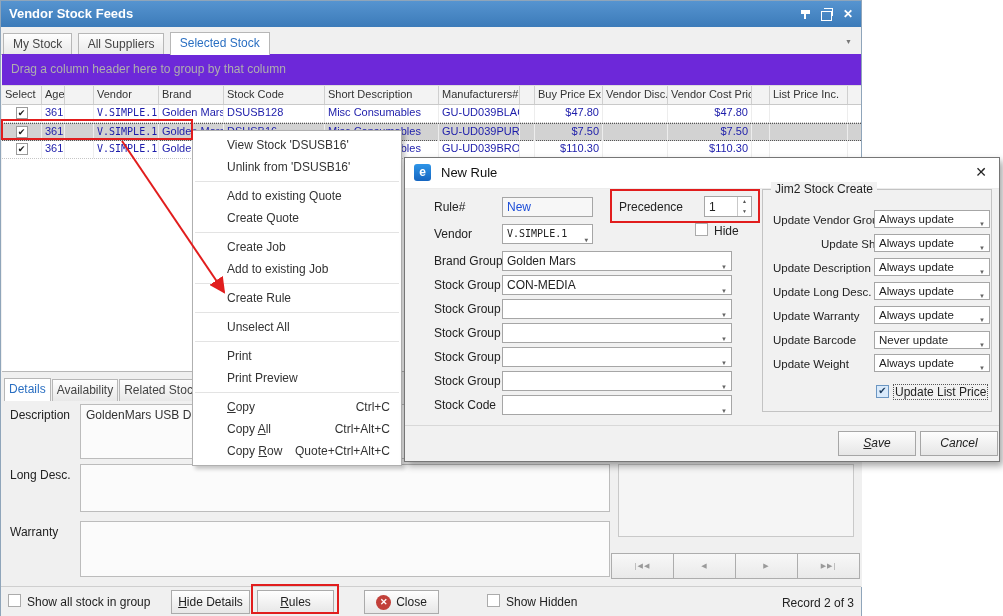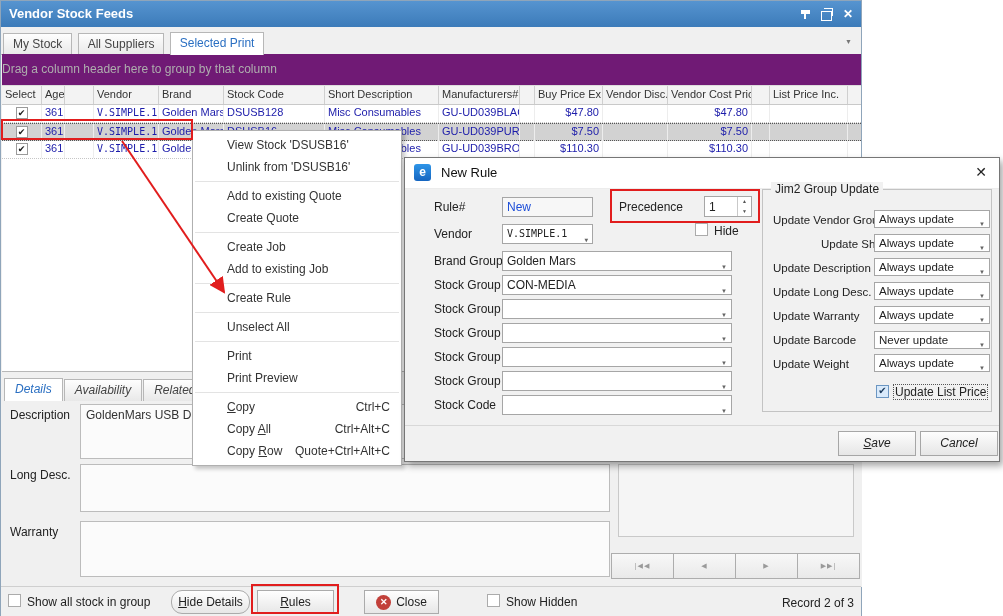--- a/index.html
+++ b/index.html
@@ -25,21 +25,21 @@
   .tabbar{position:absolute;left:0;top:26px;right:0;height:27px;background:#f0f0f0;
           border-bottom:1px solid #b7b7b7;white-space:nowrap;}
   .tab{position:relative;display:inline-block;margin:5px 0 0 2px;height:21px;line-height:21px;
        padding:0 9px;border:1px solid #b7b7b7;border-bottom:none;vertical-align:bottom;
        background:linear-gradient(#fefefe,#e8e8e8);color:#444;}
   .tab.sel{background:#fff;color:#2a6fc2;height:22px;z-index:2;}
   .tab-overflow{position:absolute;right:9px;top:11px;font-size:7px;color:#777;}
 
   
   .gridwrap{position:absolute;left:1px;top:53px;width:859px;height:317px;background:#fff;}
-  .grouphint{height:31px;background:#701a75;color:#aeaeae;line-height:31px;padding-left:0;
+  .grouphint{height:31px;background:#6d28d9;color:#aeaeae;line-height:31px;padding-left:9px;
              border-bottom:1px solid #dcdcdc;}
   .ghead{height:18px;background:#f3f3f3;border-bottom:1px solid #c9c9c9;white-space:nowrap;font-size:11px;}
   .gh{display:inline-block;box-sizing:border-box;height:18px;line-height:17px;padding:0 3px;
       border-right:1px solid #cfcfcf;overflow:hidden;color:#333;vertical-align:top;}
   .grow{height:18px;box-sizing:border-box;white-space:nowrap;border-bottom:1px dotted #c6c6c6;font-size:11px;}
   .grow.sel{background:#d2d2d2;border-top:1px dotted #555;border-bottom:1px dotted #555;}
   .gc{display:inline-block;box-sizing:border-box;height:17px;line-height:15px;padding:0 3px;
       border-right:1px solid #ededed;overflow:hidden;color:#1c1caa;vertical-align:top;}
   .w0{width:40px}.w1{width:23px}.w2{width:29px}.w3{width:65px}.w4{width:65px}.w5{width:101px}
   .w6{width:114px}.w7{width:81px}.w8{width:15px}.w9{width:68px}.w10{width:65px}.w11{width:84px}
@@ -47,22 +47,22 @@
   .num{text-align:right;}
   .ctr{text-align:center;}
   .mono{font-family:"DejaVu Sans Mono",monospace;font-size:10px;}
   .gcheck{display:inline-block;width:12px;height:12px;box-sizing:border-box;border:1px solid #9a9a9a;
           background:#fff;line-height:10px;font-size:9px;color:#222;margin-top:2px;text-align:center;}
 
   
   .details{position:absolute;left:1px;top:370px;width:860px;height:215px;background:#f0f0f0;
            border-top:1px solid #b7b7b7;}
   .dtabs{position:absolute;left:2px;top:6px;height:23px;white-space:nowrap;}
-  .dtab{display:inline-block;height:21px;line-height:21px;padding:0 10px;border:1px solid #b7b7b7;
-        border-bottom:none;background:linear-gradient(#fefefe,#e8e8e8);color:#444;vertical-align:bottom;margin-right:1px;font-style:italic;}
+  .dtab{display:inline-block;height:21px;line-height:21px;padding:0 4px;border:1px solid #b7b7b7;
+        border-bottom:none;background:linear-gradient(#fefefe,#e8e8e8);color:#444;vertical-align:bottom;margin-right:1px;}
   .dtab.sel{background:#fff;color:#2a6fc2;height:22px;}
   .dlabel{position:absolute;color:#222;}
   .dbox{position:absolute;background:#fbfbfb;border:1px solid #bcbcbc;box-sizing:border-box;
         padding:3px 5px;color:#333;overflow:hidden;}
   .navband{position:absolute;left:610px;top:181px;width:248px;height:26px;display:flex;}
   .navbtn{flex:1;box-sizing:border-box;border:1px solid #adadad;margin-left:-1px;
           background:linear-gradient(#f8f8f8,#e9e9e9);color:#9a9a9a;font-size:7px;
           display:flex;align-items:center;justify-content:center;letter-spacing:1px;}
 
   
@@ -138,21 +138,21 @@
             <span class="pin-stem"></span>
           </span>
         <span class="restore-icon"></span>
         <span class="close-x">✕</span>
       </span>
     </div>
 
     <div class="tabbar">
       <span class="tab">My Stock</span>
       <span class="tab">All Suppliers</span>
-      <span class="tab sel">Selected Print</span>
+      <span class="tab sel">Selected Stock</span>
       <span class="tab-overflow">▼</span>
     </div>
 
     <div class="gridwrap">
       <div class="grouphint">Drag a column header here to group by that column</div>
 
       <div class="ghead">
         <span class="gh w0">Select</span><span class="gh w1">Age</span><span class="gh w2"></span><span class="gh w3">Vendor</span><span class="gh w4">Brand</span><span class="gh w5">Stock Code</span><span class="gh w6">Short Description</span><span class="gh w7">Manufacturers#</span><span class="gh w8"></span><span class="gh w9">Buy Price Ex.</span><span class="gh w10">Vendor Disc.</span><span class="gh w11">Vendor Cost Price</span><span class="gh w12"></span><span class="gh w13">List Price Inc.</span><span class="gh w14"></span>
       </div>
 
@@ -184,21 +184,21 @@
         <span class="navbtn">|◀◀</span>
         <span class="navbtn">◀</span>
         <span class="navbtn">▶</span>
         <span class="navbtn">▶▶|</span>
       </div>
     </div>
 
     <div class="statusbar">
       <span class="cb" style="left:7px;top:7px;"></span>
       <span class="sb-label" style="left:26px;top:8px;">Show all stock in group</span>
-      <span class="btn" style="left:170px;top:3px;width:79px;border-radius:11px;"><u>H</u>ide Details</span>
+      <span class="btn" style="left:170px;top:3px;width:79px;"><u>H</u>ide Details</span>
       <span class="btn" style="left:256px;top:3px;width:77px;"><u>R</u>ules</span>
       <span class="btn closebtn" style="left:363px;top:3px;width:75px;">
         <span class="close-badge">✕</span>
         <span>Close</span>
       </span>
       <span class="cb" style="left:486px;top:7px;"></span>
       <span class="sb-label" style="left:505px;top:8px;">Show Hidden</span>
       <span class="record">Record 2 of 3</span>
     </div>
   </div>
@@ -266,21 +266,21 @@
     <span class="fl" style="left:29px;top:192px;">Stock Group 4</span>
     <span class="combo" style="left:97px;top:189px;width:230px;"><span></span><span class="chev">▼</span></span>
 
     <span class="fl" style="left:29px;top:216px;">Stock Group 5</span>
     <span class="combo" style="left:97px;top:213px;width:230px;"><span></span><span class="chev">▼</span></span>
 
     <span class="fl" style="left:29px;top:240px;">Stock Code</span>
     <span class="combo" style="left:97px;top:237px;width:230px;"><span></span><span class="chev">▼</span></span>
 
     <div class="groupbox">
-      <span class="gb-legend">Jim2 Group Update</span>
+      <span class="gb-legend">Jim2 Stock Create</span>
 
       <span class="gbl" style="top:22px;">Update Vendor Group</span>
       <span class="gbc" style="top:20px;"><span>Always update</span><span class="chev">▼</span></span>
 
       <span class="gbl" style="top:46px;margin-left:48px;">Update Short Desc.</span>
       <span class="gbc" style="top:44px;"><span>Always update</span><span class="chev">▼</span></span>
 
       <span class="gbl" style="top:70px;">Update Description</span>
       <span class="gbc" style="top:68px;"><span>Always update</span><span class="chev">▼</span></span>
 

